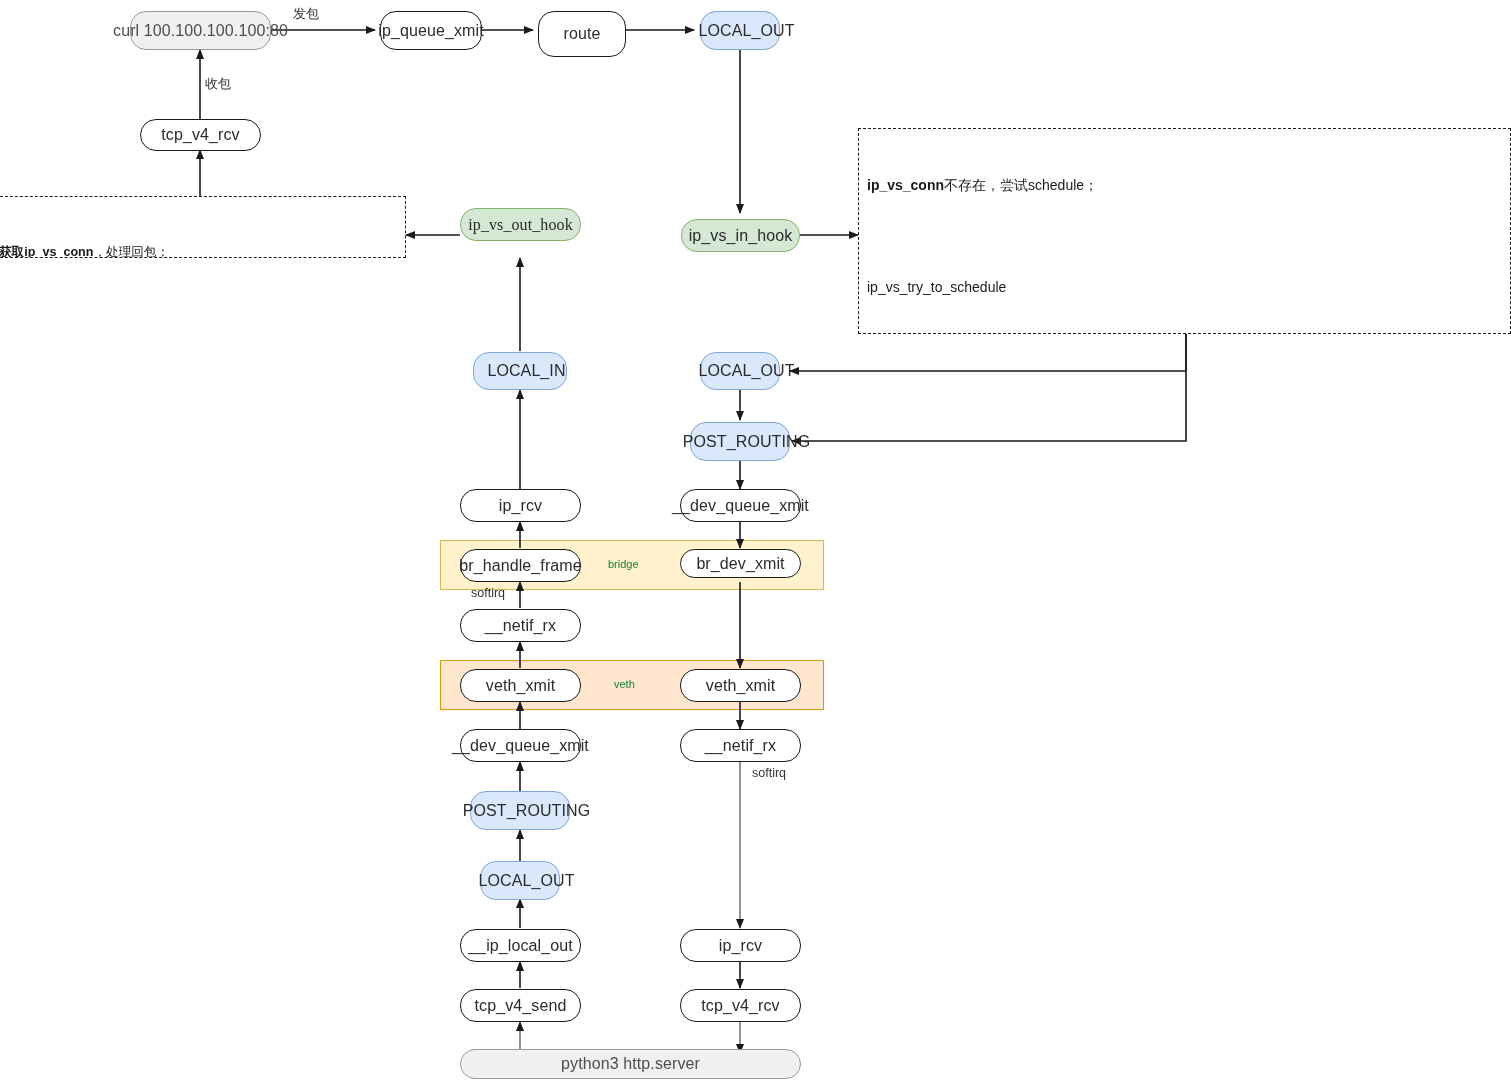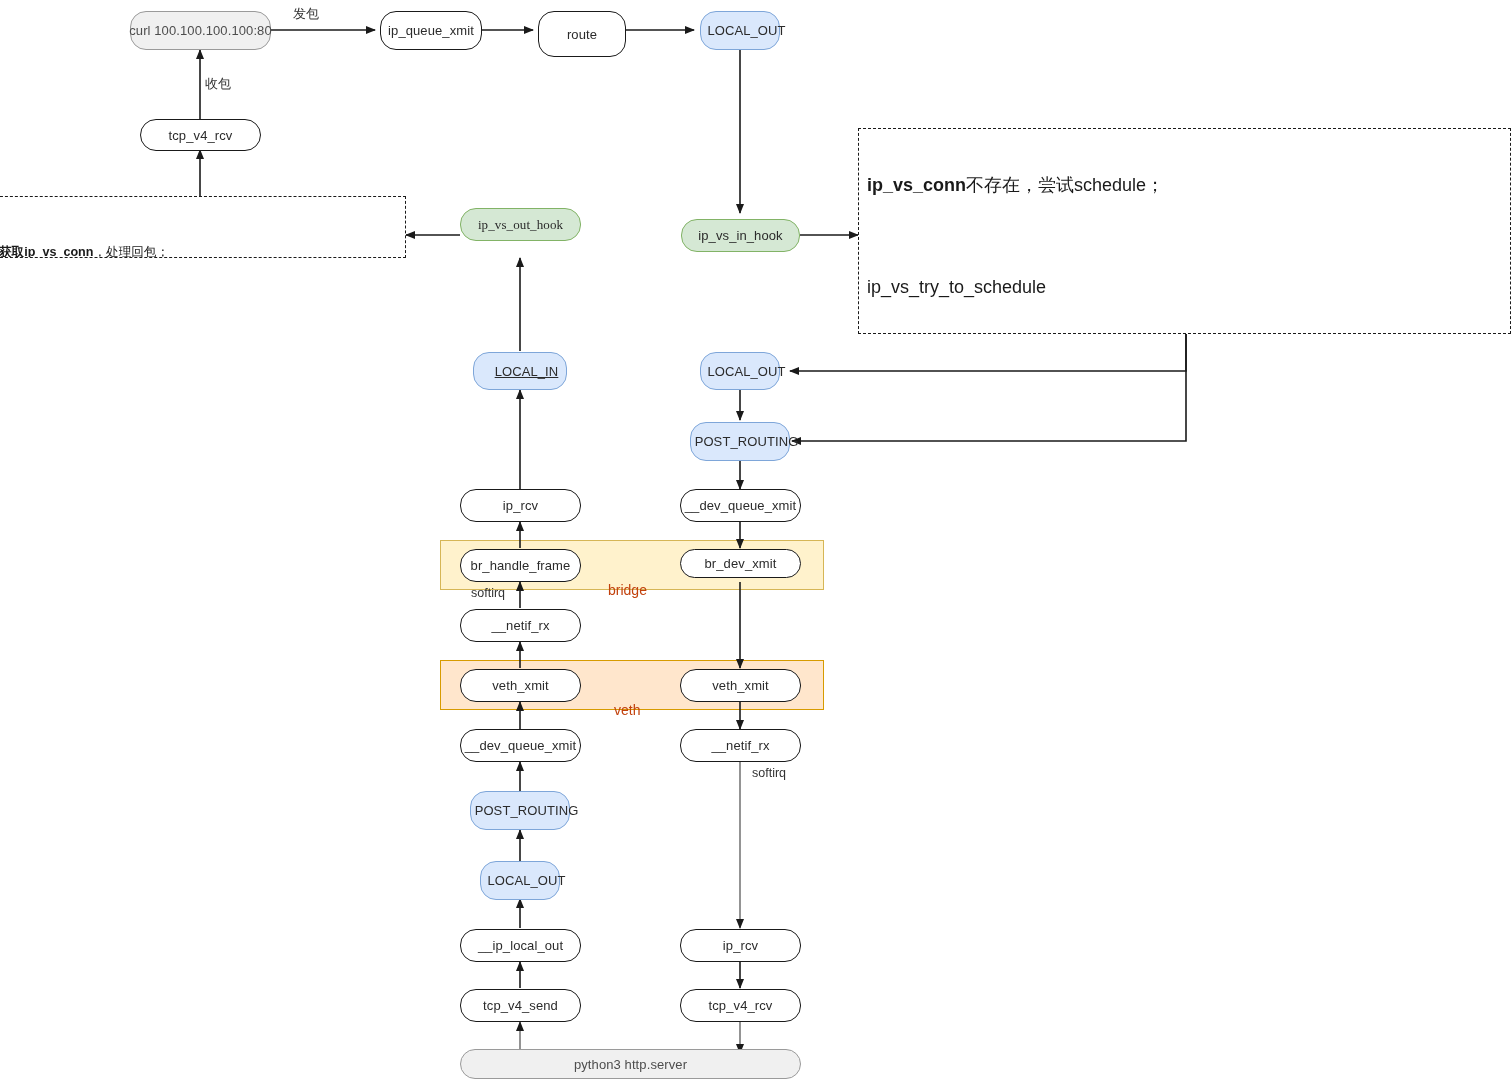--- a/index.html
+++ b/index.html
@@ -20,34 +20,33 @@
     box-sizing:border-box;
     border:1px solid #d6b656;
     background:#fff2cc;
   }
   .band.veth{
     border:1px solid #d79b00;
     background:#ffe6cc;
   }
   .band-label{
     position:absolute;
-    font-size:14px;
-    color:#c2410c;
+    font-size:11px;
+    color:#15803d;
     white-space:nowrap;
-    margin-top:24px;
   }
   
   .node{
     position:absolute;
     box-sizing:border-box;
     display:flex;
     align-items:center;
     justify-content:center;
     border-radius:16px;
-    font-size:13px;
+    font-size:16px;
     color:#2b2b2b;
     white-space:nowrap;
     text-align:center;
     letter-spacing:0.1px;
   }
   .node.plain{
     background:#ffffff;
     border:1.2px solid #1a1a1a;
   }
   .node.hook{
@@ -167,21 +166,21 @@
   <div class="node plain" style="left:538px;top:11px;width:88px;height:46px;">route</div>
 
   <div class="node hook" style="left:700px;top:11px;width:80px;height:39px;">LOCAL_OUT</div>
 
   <div class="node plain" style="left:140px;top:119px;width:121px;height:32px;">tcp_v4_rcv</div>
 
   <div class="node ipvs" style="left:460px;top:208px;width:121px;height:33px;font-family:Liberation Serif, serif;">ip_vs_out_hook</div>
 
   <div class="node ipvs" style="left:681px;top:219px;width:119px;height:33px;">ip_vs_in_hook</div>
 
-  <div class="node hook" style="left:473px;top:352px;width:94px;height:38px;text-decoration:underline;">LOCAL_IN</div>
+  <div class="node hook" style="left:473px;top:352px;width:94px;height:38px;">LOCAL_IN</div>
 
   <div class="node hook" style="left:700px;top:352px;width:80px;height:38px;">LOCAL_OUT</div>
 
   <div class="node hook" style="left:690px;top:422px;width:100px;height:39px;">POST_ROUTING</div>
 
   <div class="node plain" style="left:460px;top:489px;width:121px;height:33px;">ip_rcv</div>
 
   <div class="node plain" style="left:680px;top:489px;width:121px;height:33px;">__dev_queue_xmit</div>
 
   <div class="node plain" style="left:460px;top:549px;width:121px;height:33px;">br_handle_frame</div>
@@ -212,21 +211,21 @@
 
   <div class="node app" style="left:460px;top:1049px;width:341px;height:30px;">python3 http.server</div>
 
   <div class="annot" style="left:-10px;top:196px;width:416px;height:62px;padding-top:8px;">
     <div><b>获取ip_vs_conn</b>，处理回包；</div>
     
     
     
   </div>
 
-  <div class="annot" style="left:858px;top:128px;width:653px;height:206px;line-height:18.4px;font-size:18px;">
+  <div class="annot" style="left:858px;top:128px;width:653px;height:206px;line-height:18.4px;font-size:14px;">
     <div><b>ip_vs_conn</b>不存在，尝试schedule；</div>
     <div style="height:10px;"></div>
     <div>ip_vs_try_to_schedule</div>
     <div>   |  tcp_conn_schedule</div>
     
     
     
     
     
     

